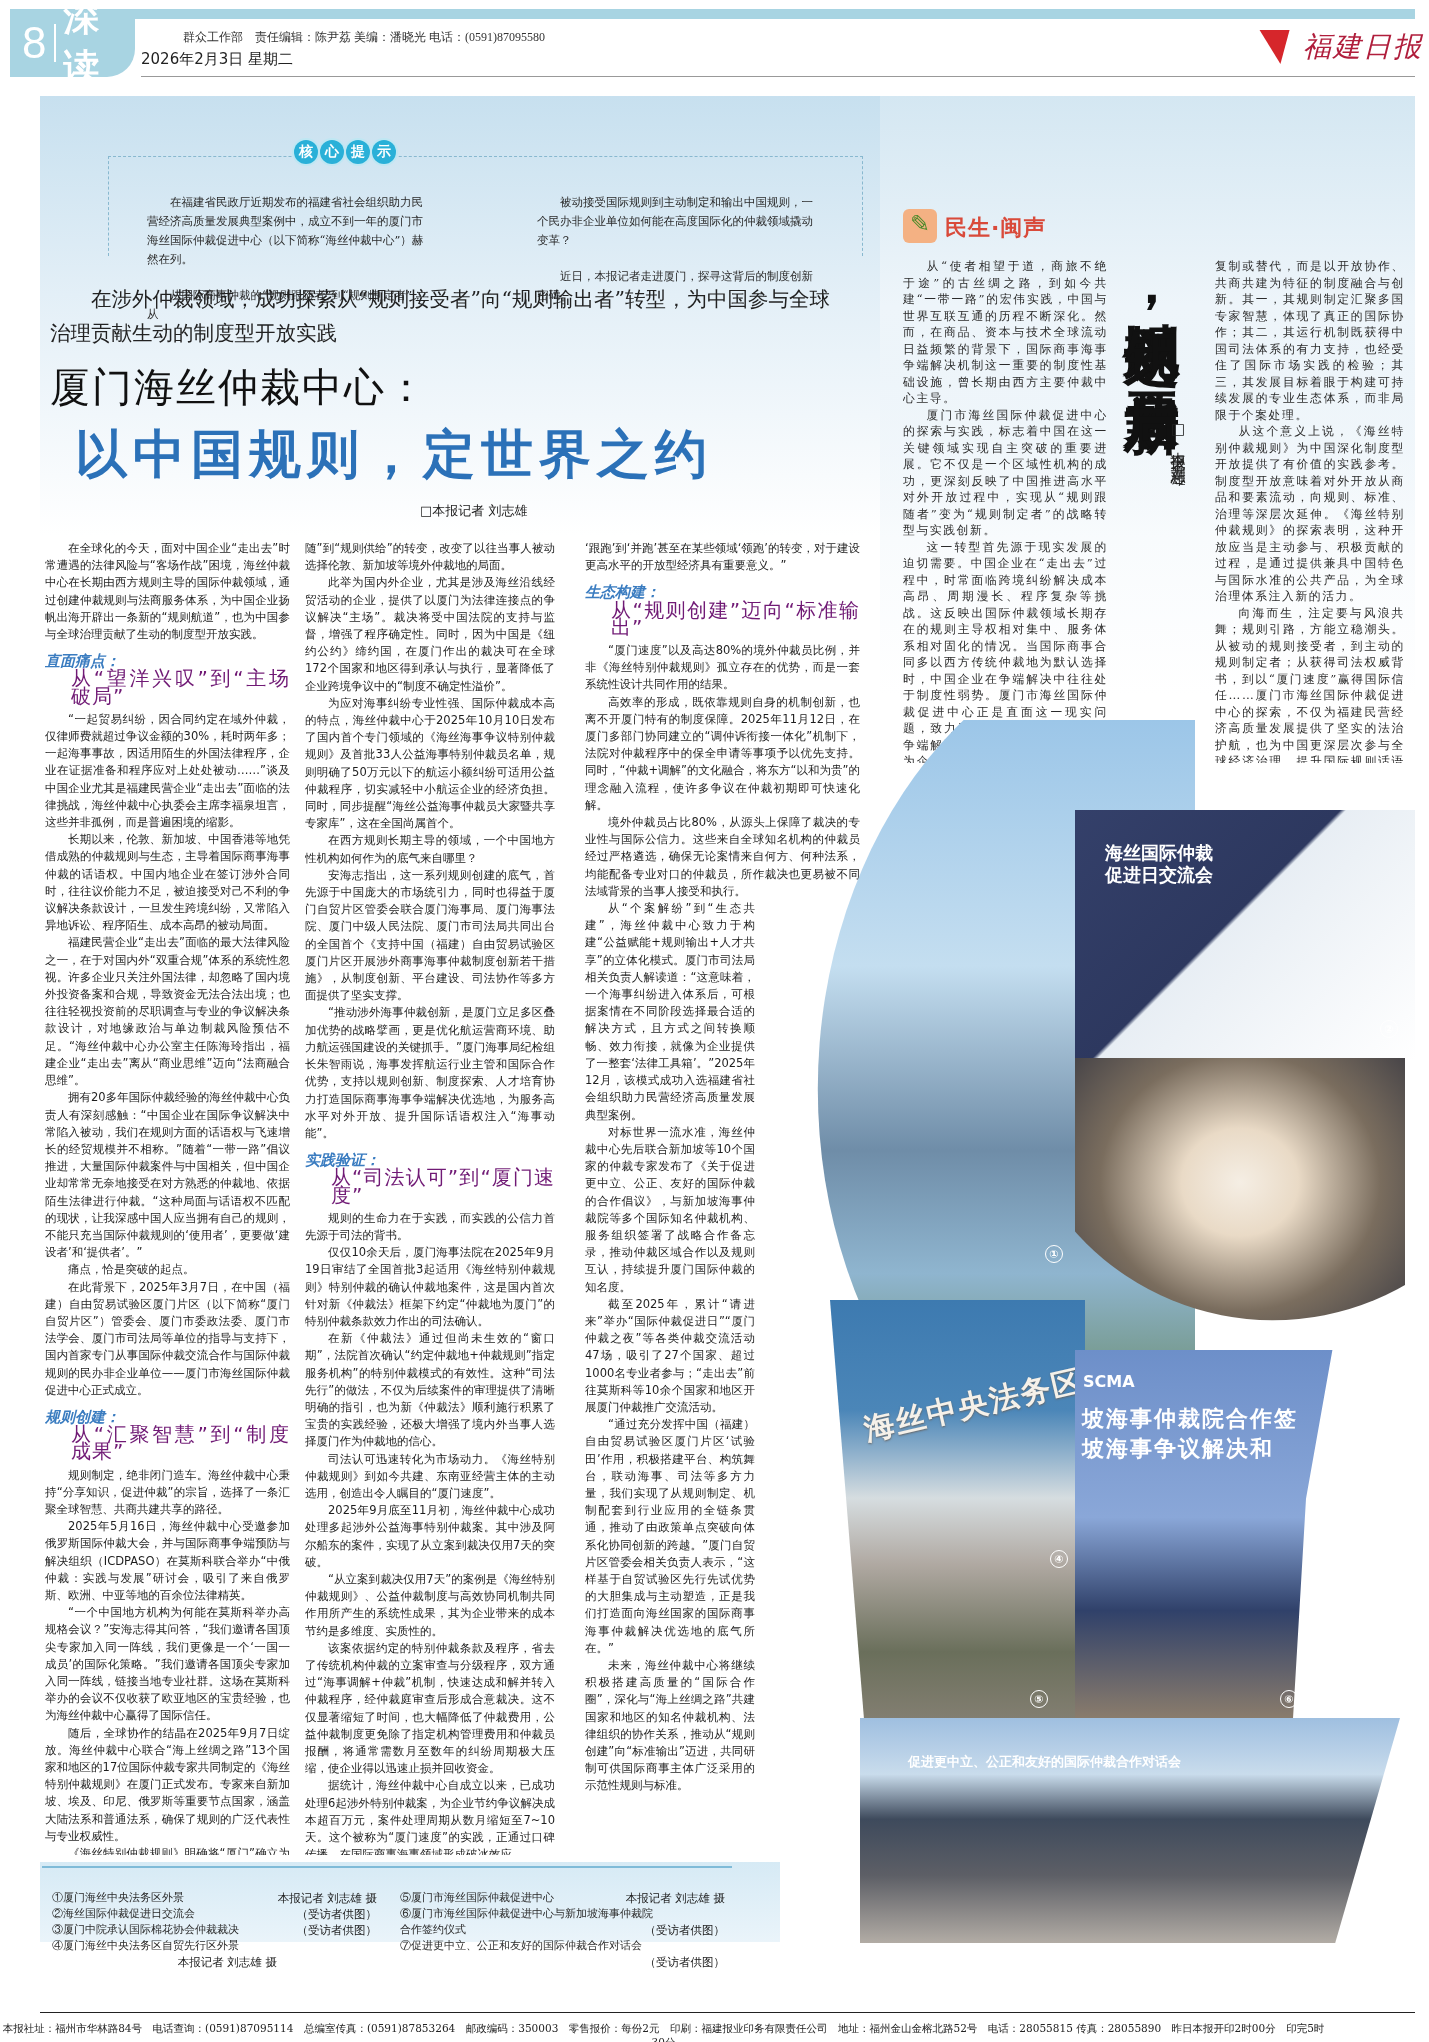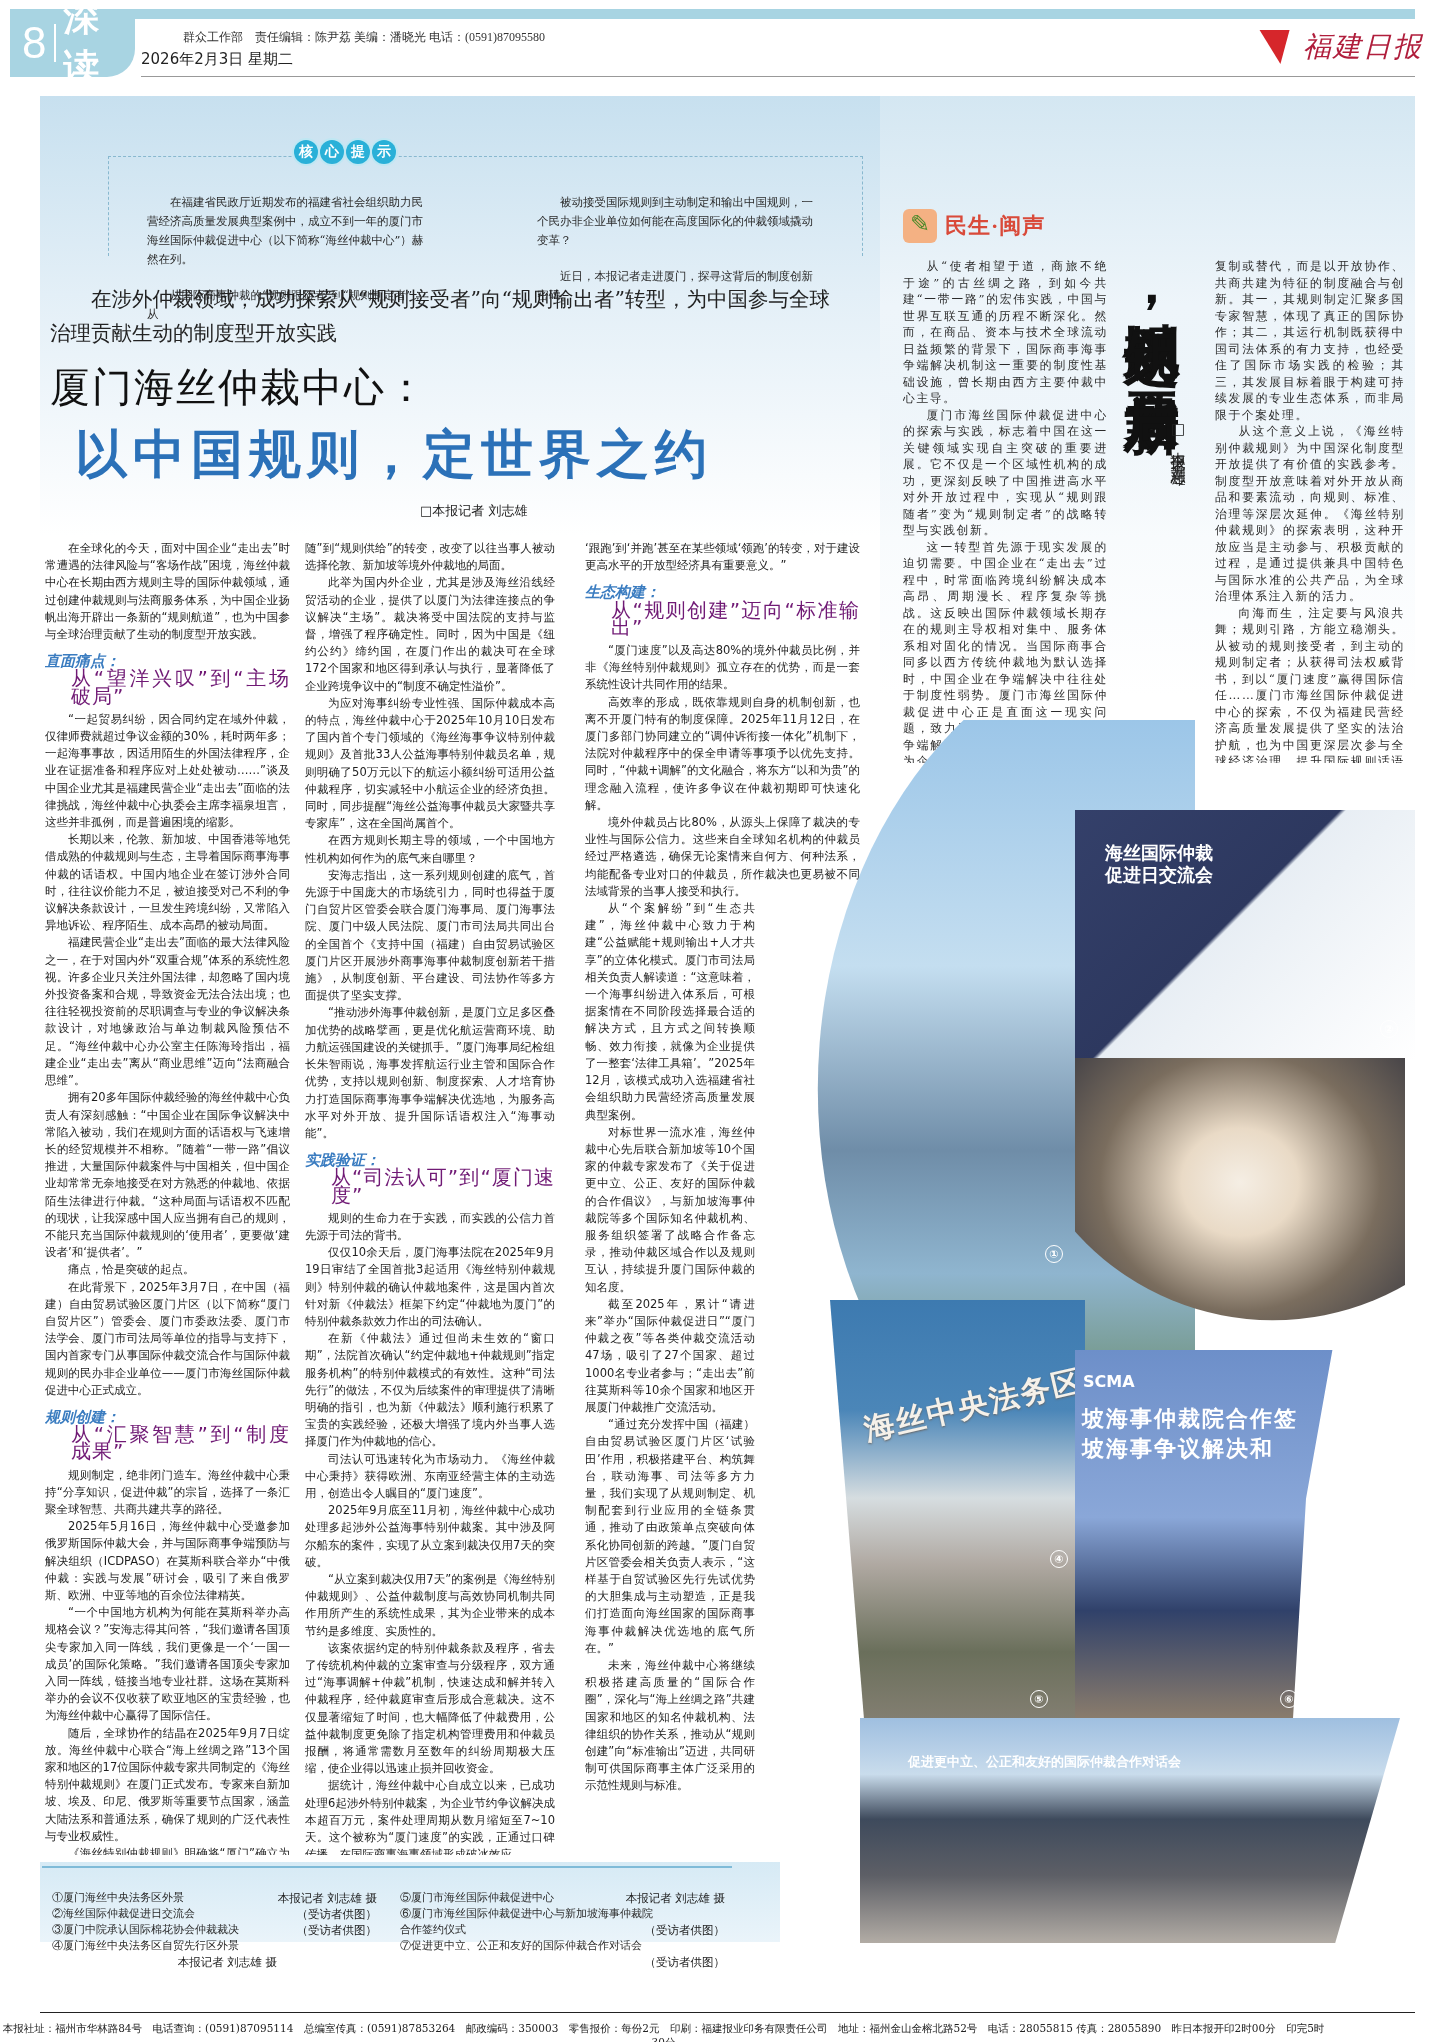--- a/index.html
+++ b/index.html
@@ -43,21 +43,21 @@
   .byline-main { position: absolute; left: 420px; top: 502px; font-size: 13px; color: #222; }
 
   
   .col { position: absolute; font-size: 11.5px; line-height: 17.2px; color: #1e1e1e; text-align: justify; overflow: hidden; }
   .col p { text-indent: 2em; margin-bottom: 0; }
   .sub-head { margin: 10px 0 6px; }
   .sub-kicker { font-family: "DejaVu Serif", serif; font-style: italic; font-weight: bold; color: #3a7cc0; font-size: 15px; display: block; }
   .sub-title { display: block; font-size: 20px; color: #701a75; padding-left: 26px; letter-spacing: 1px; }
 
   
-  .column-badge { position: absolute; left: 903px; top: 209px; display: flex; align-items: center; gap: 8px; font-family: Liberation Serif, serif; }
+  .column-badge { position: absolute; left: 903px; top: 209px; display: flex; align-items: flex-end; gap: 8px; }
   .badge-icon { width: 34px; height: 34px; background: #f4b183; border-radius: 6px; position: relative; }
   .badge-icon::after { content: "✎"; position: absolute; left: 7px; top: 1px; font-size: 24px; color: #4a8a2a; }
   .badge-text { font-size: 22px; font-weight: bold; color: #d94a3a; letter-spacing: 1px; }
   .op-col { position: absolute; font-family: "DejaVu Serif", serif; font-size: 11.8px; line-height: 16.5px; color: #2b2b2b; letter-spacing: 1.6px; text-align: justify; }
   .op-col p { text-indent: 2em; }
   .op-title { position: absolute; left: 1115px; top: 278px; width: 70px; font-family: "DejaVu Serif", serif; font-weight: bold; font-size: 56px; line-height: 64px; color: #111; writing-mode: vertical-rl; letter-spacing: 2px; }
   .op-byline { position: absolute; left: 1168px; top: 420px; writing-mode: vertical-rl; font-size: 15px; color: #222; letter-spacing: 2px; }
   .photo { position: absolute; overflow: hidden; }
   .ph-num { position: absolute; width: 18px; height: 18px; border-radius: 50%; border: 1.5px solid #fff; color: #fff; font-size: 11px; display: flex; align-items: center; justify-content: center; font-weight: bold; }
   .ph1 { left: 785px; top: 720px; width: 410px; height: 1230px; clip-path: ellipse(92% 38% at 100% 30%);
@@ -156,21 +156,21 @@
   <p>在西方规则长期主导的领域，一个中国地方性机构如何作为的底气来自哪里？</p>
   <p>安海志指出，这一系列规则创建的底气，首先源于中国庞大的市场统引力，同时也得益于厦门自贸片区管委会联合厦门海事局、厦门海事法院、厦门中级人民法院、厦门市司法局共同出台的全国首个《支持中国（福建）自由贸易试验区厦门片区开展涉外商事海事仲裁制度创新若干措施》，从制度创新、平台建设、司法协作等多方面提供了坚实支撑。</p>
   <p>“推动涉外海事仲裁创新，是厦门立足多区叠加优势的战略擘画，更是优化航运营商环境、助力航运强国建设的关键抓手。”厦门海事局纪检组长朱智雨说，海事发挥航运行业主管和国际合作优势，支持以规则创新、制度探索、人才培育协力打造国际商事海事争端解决优选地，为服务高水平对外开放、提升国际话语权注入“海事动能”。</p>
   <div class="sub-head">
     <span class="sub-kicker">实践验证：</span>
     <span class="sub-title">从“司法认可”到“厦门速度”</span>
   </div>
   <p>规则的生命力在于实践，而实践的公信力首先源于司法的背书。</p>
   <p>仅仅10余天后，厦门海事法院在2025年9月19日审结了全国首批3起适用《海丝特别仲裁规则》特别仲裁的确认仲裁地案件，这是国内首次针对新《仲裁法》框架下约定“仲裁地为厦门”的特别仲裁条款效力作出的司法确认。</p>
   <p>在新《仲裁法》通过但尚未生效的“窗口期”，法院首次确认“约定仲裁地+仲裁规则”指定服务机构”的特别仲裁模式的有效性。这种“司法先行”的做法，不仅为后续案件的审理提供了清晰明确的指引，也为新《仲裁法》顺利施行积累了宝贵的实践经验，还极大增强了境内外当事人选择厦门作为仲裁地的信心。</p>
-  <p>司法认可迅速转化为市场动力。《海丝仲裁中心秉持》获得欧洲、东南亚经营主体的主动选用，创造出令人瞩目的“厦门速度”。</p>
+  <p>司法认可迅速转化为市场动力。《海丝特别仲裁规则》到如今共建、东南亚经营主体的主动选用，创造出令人瞩目的“厦门速度”。</p>
   <p>2025年9月底至11月初，海丝仲裁中心成功处理多起涉外公益海事特别仲裁案。其中涉及阿尔船东的案件，实现了从立案到裁决仅用7天的突破。</p>
   <p>“从立案到裁决仅用7天”的案例是《海丝特别仲裁规则》、公益仲裁制度与高效协同机制共同作用所产生的系统性成果，其为企业带来的成本节约是多维度、实质性的。</p>
   <p>该案依据约定的特别仲裁条款及程序，省去了传统机构仲裁的立案审查与分级程序，双方通过“海事调解+仲裁”机制，快速达成和解并转入仲裁程序，经仲裁庭审查后形成合意裁决。这不仅显著缩短了时间，也大幅降低了仲裁费用，公益仲裁制度更免除了指定机构管理费用和仲裁员报酬，将通常需数月至数年的纠纷周期极大压缩，使企业得以迅速止损并回收资金。</p>
   <p>据统计，海丝仲裁中心自成立以来，已成功处理6起涉外特别仲裁案，为企业节约争议解决成本超百万元，案件处理周期从数月缩短至7~10天。这个被称为“厦门速度”的实践，正通过口碑传播，在国际商事海事领域形成破冰效应。</p>
   <p>“海丝仲裁中心的实践，是中国提升制度型开放水平的一个微观缩影。”作为民办非企业单位的主管部门，一直关注海丝仲裁中心发展的厦门市民政局社会组织管理局局长李继蓉表示，“它证明了中国不仅能够融入国际规则体系，更能够贡献具有竞争力的规则方案。这种从</p>
 </div>
 
 <div class="col" style="left:585px; top:540px; width:275px; height:1320px;">
   <p style="text-indent:0">‘跟跑’到‘并跑’甚至在某些领域‘领跑’的转变，对于建设更高水平的开放型经济具有重要意义。”</p>
   <div class="sub-head">

